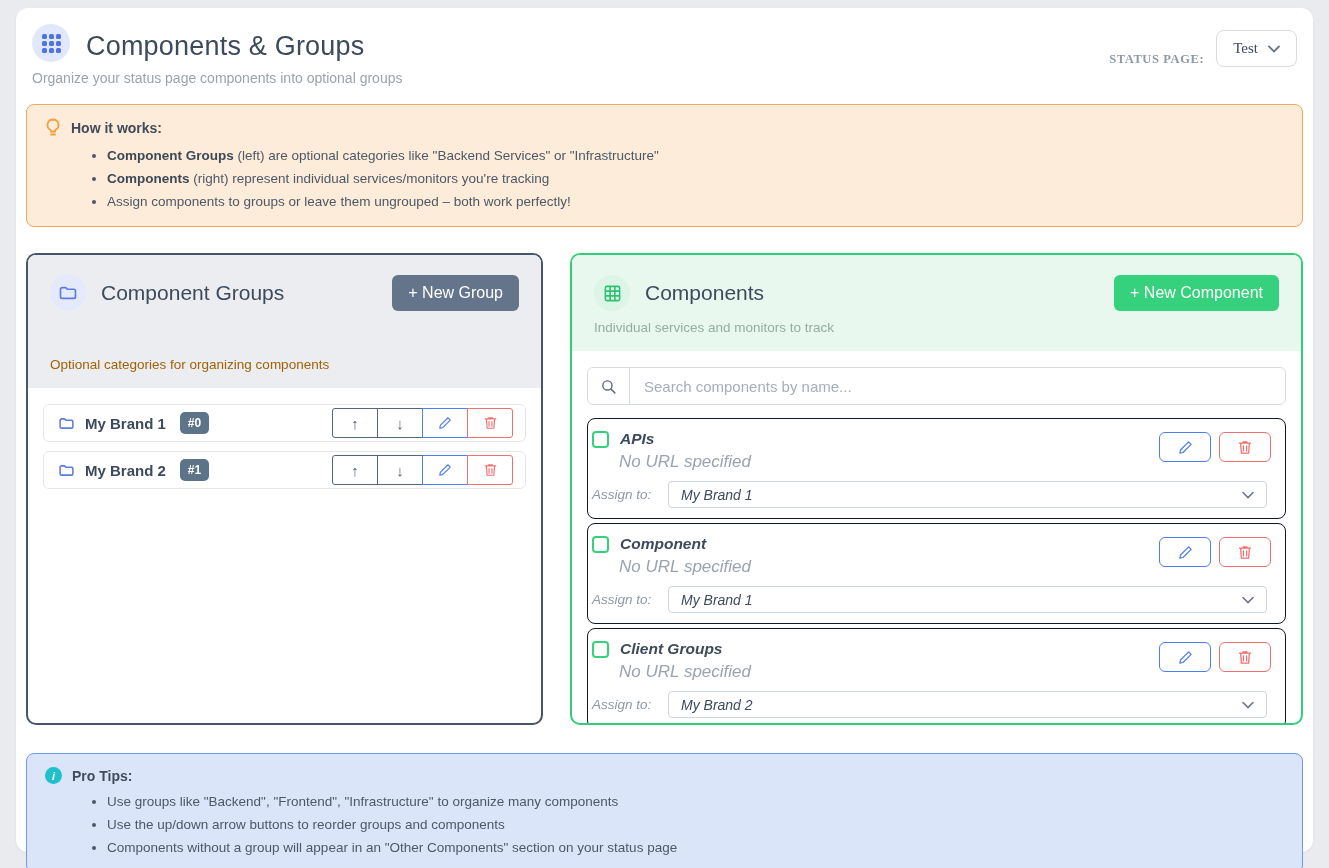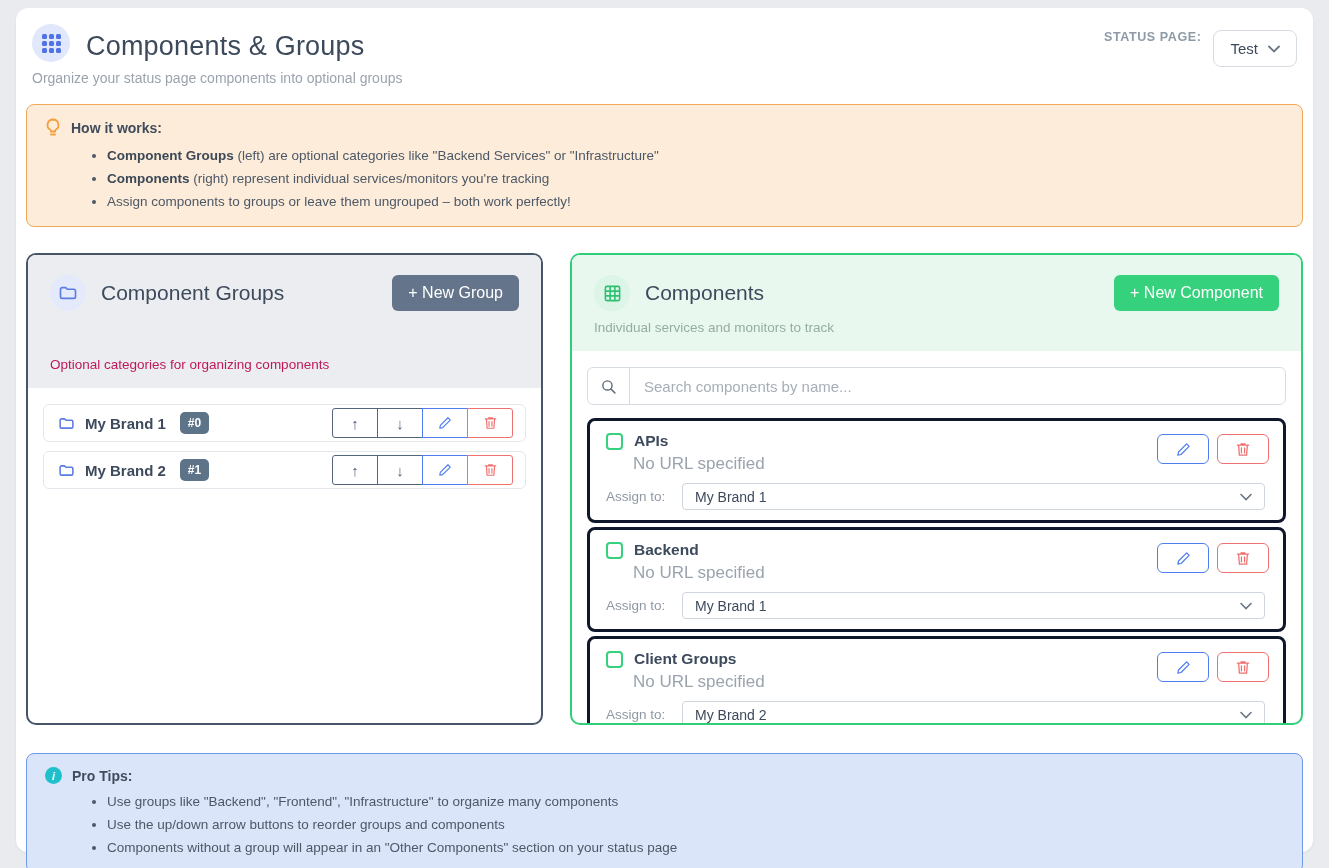--- a/index.html
+++ b/index.html
@@ -23,21 +23,21 @@
     width:38px; height:38px; border-radius:50%; display:flex; align-items:center; justify-content:center;
     flex:0 0 auto;
   }
   .icon-circle.blue { background:#e2e8fc; }
   .icon-circle.lav  { background:#e4eafc; }
   .icon-circle.green{ background:#dcf5e7; }
   .grid-icon { display:grid; grid-template-columns:repeat(3,5px); grid-template-rows:repeat(3,5px); gap:2px; }
   .grid-icon div { background:#4e73e5; border-radius:1.5px; }
   .page-title { font-size:27px; font-weight:500; color:#3d4a5c; letter-spacing:.2px; }
   .page-subtitle { font-size:14px; color:#9aa3ae; margin-top:8px; }
-  .ph-right { display:flex; align-items:flex-start; gap:12px; margin-top:6px; }
+  .ph-right { display:flex; align-items:flex-end; gap:12px; margin-top:6px;font-family:Liberation Serif, serif; }
   .status-label { font-size:12.5px; color:#8d99a6; letter-spacing:.6px; font-weight:600; }
   .status-select {
     display:flex; align-items:center; gap:10px; background:#fff; border:1px solid #d7dbe2;
     border-radius:8px; padding:9px 16px; font-size:15px; color:#3d4a5c; cursor:pointer;
   }
   
   .notice { border-radius:8px; padding:13px 18px; margin:0 0 26px 0; }
   .notice.orange { background:#fdecd9; border:1.5px solid #f0a95a; }
   .notice.blue   { background:#dbe5f9; border:1.5px solid #6f99ea; margin:28px 0 0 0; }
   .notice-head { display:flex; align-items:center; gap:10px; margin-bottom:6px; }
@@ -51,21 +51,21 @@
   .panels { display:flex; gap:27px; height:472px; }
   .panel { border-radius:10px; background:#fff; overflow:hidden; display:flex; flex-direction:column; }
   .panel.groups { width:517px; flex:0 0 auto; border:2px solid #475569; }
   .panel.components { flex:1; border:2px solid #31ce79; }
   .panel-header { padding:20px 22px 16px 22px; }
   .panel.groups .panel-header { background:#ecedf0; }
   .panel.components .panel-header { background:#e8f8ef; }
   .panel-header-top { display:flex; align-items:center; }
   .panel-title { font-size:21px; font-weight:500; color:#3d4a5c; margin-left:15px; flex:1; }
   .panel-sub { font-size:13.5px; margin-top:9px; }
-  .panel.groups .panel-sub { color:#be185d;margin-top:46px; }
+  .panel.groups .panel-sub { color:#a16207;margin-top:46px; }
   .panel.components .panel-sub { color:#96ada2; }
   .btn { border:none; border-radius:6px; font-size:16px; color:#fff; padding:9px 16px; cursor:pointer; font-family:inherit; }
   .btn.slate { background:#64748b; }
   .btn.green { background:#35d17c; }
   .panel-body { flex:1; padding:16px 15px; overflow:hidden; }
   
   .group-row {
     display:flex; align-items:center; justify-content:space-between;
     border:1px solid #e3e6ea; border-radius:6px; background:#fff;
     height:38px; padding:0 12px 0 14px; margin-bottom:9px;
@@ -83,21 +83,21 @@
   .mini-btn.edit { border:1px solid #4f7df0; color:#4f7df0; z-index:1; }
   .mini-btn.del  { border:1px solid #ef7070; color:#ef7070; z-index:1; }
   .mini-btn.up { border-radius:3px 0 0 3px; }
   .mini-btn.del { border-radius:0 3px 3px 0; }
   
   .search-bar { display:flex; align-items:stretch; border:1px solid #d7dbe2; border-radius:6px; height:38px; margin-bottom:13px; background:#fff; }
   .search-icon-wrap { width:42px; display:flex; align-items:center; justify-content:center; border-right:1px solid #d7dbe2; }
   .search-bar input { flex:1; border:none; outline:none; font-size:15px; color:#3d4a5c; padding:0 14px; font-family:inherit; border-radius:0 6px 6px 0; }
   .search-bar input::placeholder { color:#a6aeb8; }
   
-  .comp-card { position:relative; border:3px solid #0f172a; border-radius:8px; background:#fff; padding:11px 16px 10px 16px; margin-bottom:4px; }
+  .comp-card { position:relative; border:1px solid #0f172a; border-radius:8px; background:#fff; padding:11px 16px 10px 4px; margin-bottom:4px;font-style:italic; }
   .comp-top { display:flex; align-items:center; gap:11px; }
   .checkbox { width:17px; height:17px; border:2px solid #35d17c; border-radius:4px; background:#fff; flex:0 0 auto; cursor:pointer; }
   .comp-name { font-size:15.5px; font-weight:700; color:#3d4a5c; }
   .comp-url { font-size:17px; color:#9aa3ae; margin:4px 0 9px 27px; }
   .comp-actions { position:absolute; top:13px; right:14px; display:flex; gap:8px; }
   .card-btn { width:52px; height:30px; background:#fff; border-radius:6px; display:flex; align-items:center; justify-content:center; cursor:pointer; }
   .card-btn.edit { border:1.5px solid #4f7df0; color:#4f7df0; }
   .card-btn.del  { border:1.5px solid #ef7070; color:#ef7070; }
   .assign-row { display:flex; align-items:center; }
   .assign-label { font-size:13.5px; color:#8f98a3; width:76px; flex:0 0 auto; }
@@ -300,21 +300,21 @@
                     <polyline points="1,1.5 6,6.5 11,1.5" fill="none" stroke="#6b7684" stroke-width="1.6" stroke-linecap="round"></polyline>
                   </svg>
                 </span>
             </div>
           </div>
         </div>
 
         <div class="comp-card">
           <div class="comp-top">
             <span class="checkbox"></span>
-            <span class="comp-name">Backend</span>
+            <span class="comp-name">Component</span>
           </div>
           <p class="comp-url">No URL specified</p>
           <div class="comp-actions">
             <button class="card-btn edit">
                 <span>
                   <svg width="15" height="15" viewBox="0 0 24 24" fill="none" stroke="currentColor" stroke-width="2" stroke-linecap="round" stroke-linejoin="round">
                     <path d="M17 3l4 4L8 20l-5 1 1-5z"></path>
                   </svg>
                 </span>
               </button>

